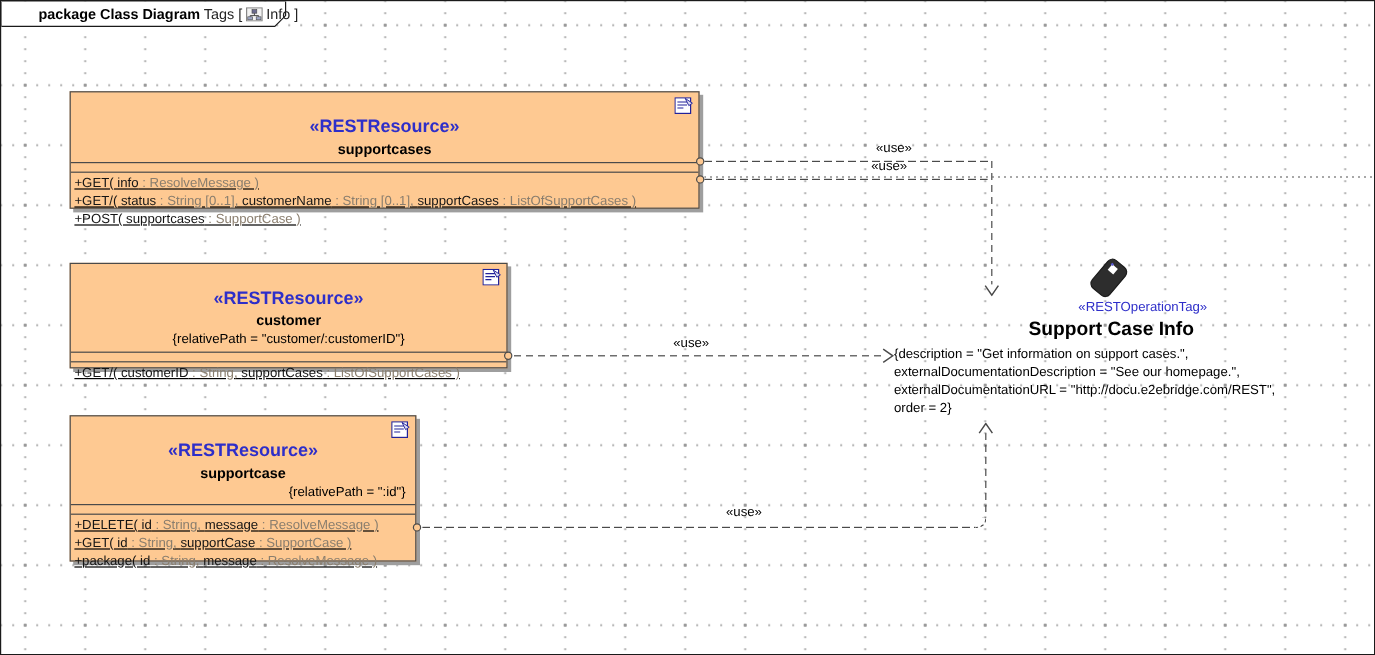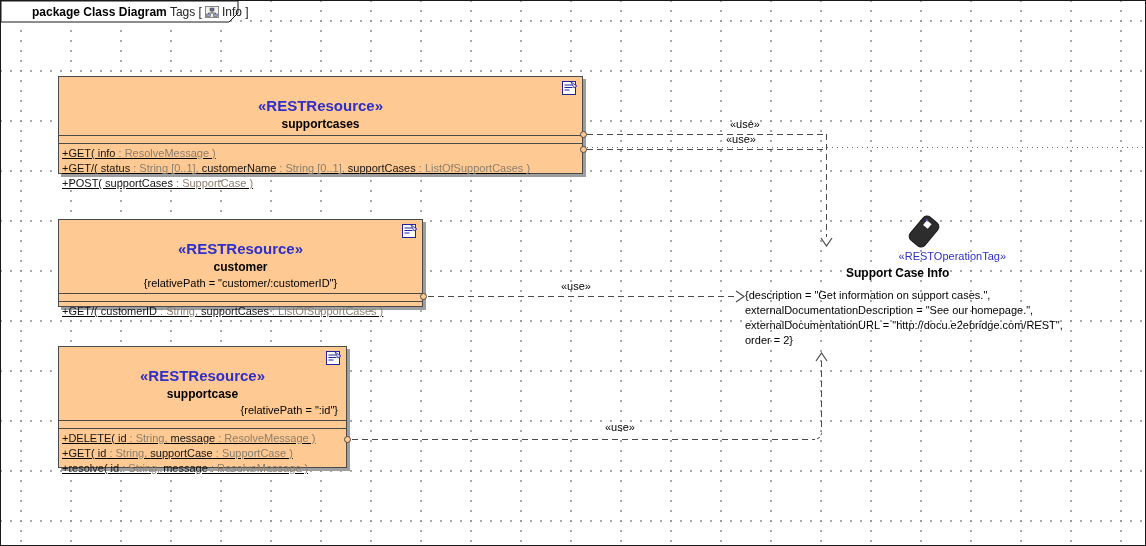--- a/index.html
+++ b/index.html
@@ -40,21 +40,21 @@
   
   .hdash{position:absolute;height:1px;background:repeating-linear-gradient(90deg,#4a4a4a 0 6px,transparent 6px 10px);}
   .vdash{position:absolute;width:1px;background:repeating-linear-gradient(180deg,#4a4a4a 0 6px,transparent 6px 10px);}
   .hdot{position:absolute;height:1px;background:repeating-linear-gradient(90deg,#6e6e6e 0 1px,transparent 1px 5px);}
   .corner{position:absolute;box-sizing:border-box;border-right:1px dashed #4a4a4a;border-bottom:1px dashed #4a4a4a;border-bottom-right-radius:8px;}
   .uselabel{position:absolute;width:46px;font-size:11px;color:#000;}
   .port{position:absolute;width:5px;height:5px;border:1px solid #4a4a4a;border-radius:50%;background:#fec992;}
   .arrow{position:absolute;}
   
   .tag-stereo{position:absolute;left:845px;top:249px;width:160px;text-align:right;color:#2e2ec9;}
-  .tag-name{position:absolute;left:845px;top:265px;width:160px;font-weight:bold;font-size:12px;}
+  .tag-name{position:absolute;left:845px;top:265px;width:160px;text-align:center;font-weight:bold;font-size:16px;}
   .tag-props{position:absolute;left:744px;top:287px;width:415px;line-height:15px;white-space:nowrap;}
 </style>
 </head>
 <body>
 
 <div id="canvas">
 
   <svg class="tab-svg" width="240" height="23">
     <polygon points="0,0 237,0 237,12 228,21 0,21" fill="#ffffff" stroke="#1a1a1a" stroke-width="1"></polygon>
   </svg>
@@ -76,21 +76,21 @@
       <svg class="doc-icon" width="16" height="14" viewBox="0 0 16 14">
         <rect x="0.5" y="0.5" width="13" height="13" fill="#ffffff" stroke="#22229a"></rect>
         <path d="M2.5 4 h8 M2.5 6.5 h8 M2.5 9 h5" stroke="#22229a" stroke-width="1" fill="none"></path>
         <path d="M9 1 L15 5 L12 7 Z" fill="#dadaf0" stroke="#22229a" stroke-width="0.8"></path>
       </svg>
     </div>
     <div class="attrs" style="margin-top:4px;"></div>
     <div class="ops">
         <div class="op"><span class="name">+GET( info</span><span class="type"> : ResolveMessage )</span></div>
         <div class="op"><span class="name">+GET/( status</span><span class="type"> : String [0..1], </span><span class="name">customerName</span><span class="type"> : String [0..1], </span><span class="name">supportCases</span><span class="type"> : ListOfSupportCases )</span></div>
-        <div class="op"><span class="name">+POST( supportCases</span><span class="type"> : SupportCase )</span></div>
+        <div class="op"><span class="name">+POST( supportcases</span><span class="type"> : SupportCase )</span></div>
       </div>
   </div>
 
   <div class="uml-class" style="left:57px;top:218px;width:365px;height:88px;">
     <div class="title">
       <div class="stereo">«RESTResource»</div>
       <div class="cname">customer</div>
       <div class="tagged">{relativePath = "customer/:customerID"}</div>
       <svg class="doc-icon" width="16" height="14" viewBox="0 0 16 14">
         <rect x="0.5" y="0.5" width="13" height="13" fill="#ffffff" stroke="#22229a"></rect>
@@ -112,21 +112,21 @@
       <svg class="doc-icon" width="16" height="14" viewBox="0 0 16 14">
         <rect x="0.5" y="0.5" width="13" height="13" fill="#ffffff" stroke="#22229a"></rect>
         <path d="M2.5 4 h8 M2.5 6.5 h8 M2.5 9 h5" stroke="#22229a" stroke-width="1" fill="none"></path>
         <path d="M9 1 L15 5 L12 7 Z" fill="#dadaf0" stroke="#22229a" stroke-width="0.8"></path>
       </svg>
     </div>
     <div class="attrs" style="margin-top:4px;"></div>
     <div class="ops">
         <div class="op"><span class="name">+DELETE( id</span><span class="type"> : String, </span><span class="name">message</span><span class="type"> : ResolveMessage )</span></div>
         <div class="op"><span class="name">+GET( id</span><span class="type"> : String, </span><span class="name">supportCase</span><span class="type"> : SupportCase )</span></div>
-        <div class="op"><span class="name">+resolve( id</span><span class="type"> : String, </span><span class="name">message</span><span class="type"> : ResolveMessage )</span></div>
+        <div class="op"><span class="name">+package( id</span><span class="type"> : String, </span><span class="name">message</span><span class="type"> : ResolveMessage )</span></div>
       </div>
   </div>
 
   <div class="port" style="left:579px;top:130px;"></div>
   <div class="port" style="left:579px;top:145px;"></div>
   <div class="port" style="left:419px;top:292px;"></div>
   <div class="port" style="left:343px;top:435px;"></div>
 
   <div class="hdash" style="left:586px;top:133px;width:239px;"></div>
   <div class="hdash" style="left:586px;top:148px;width:236px;"></div>

